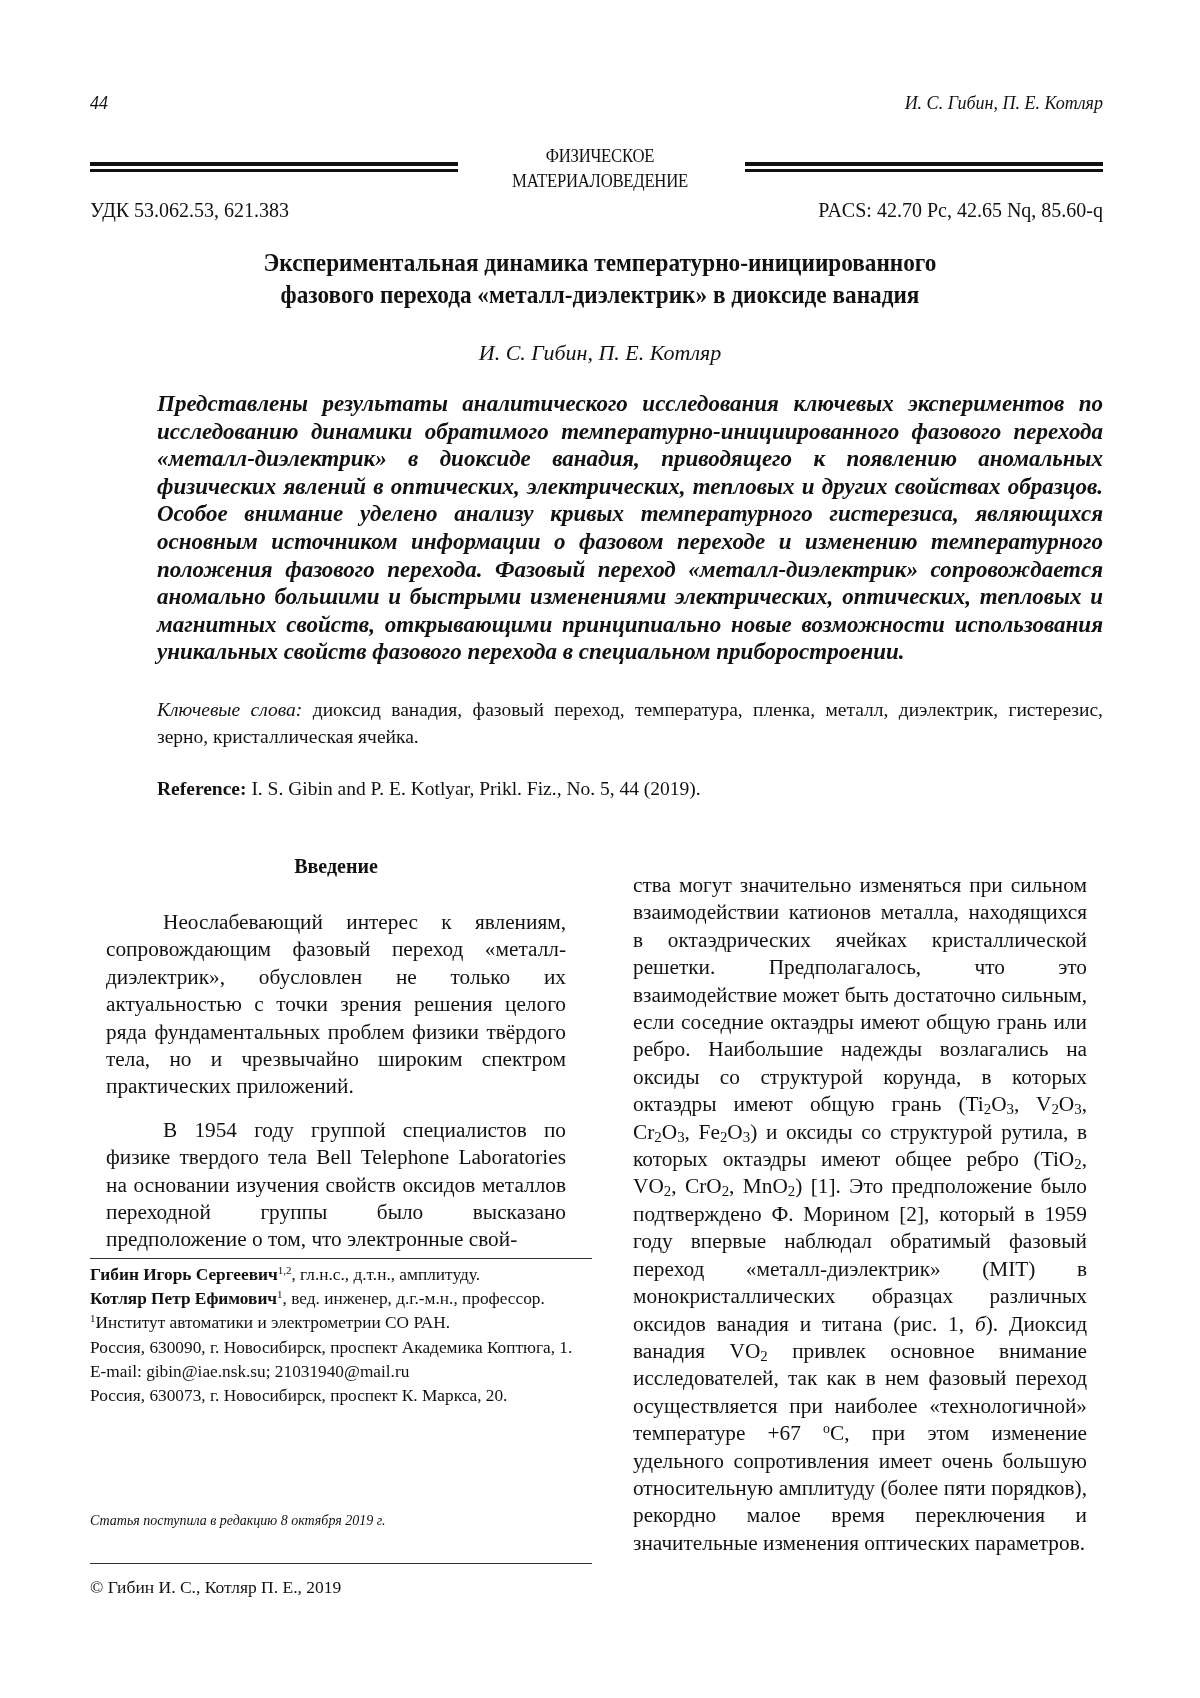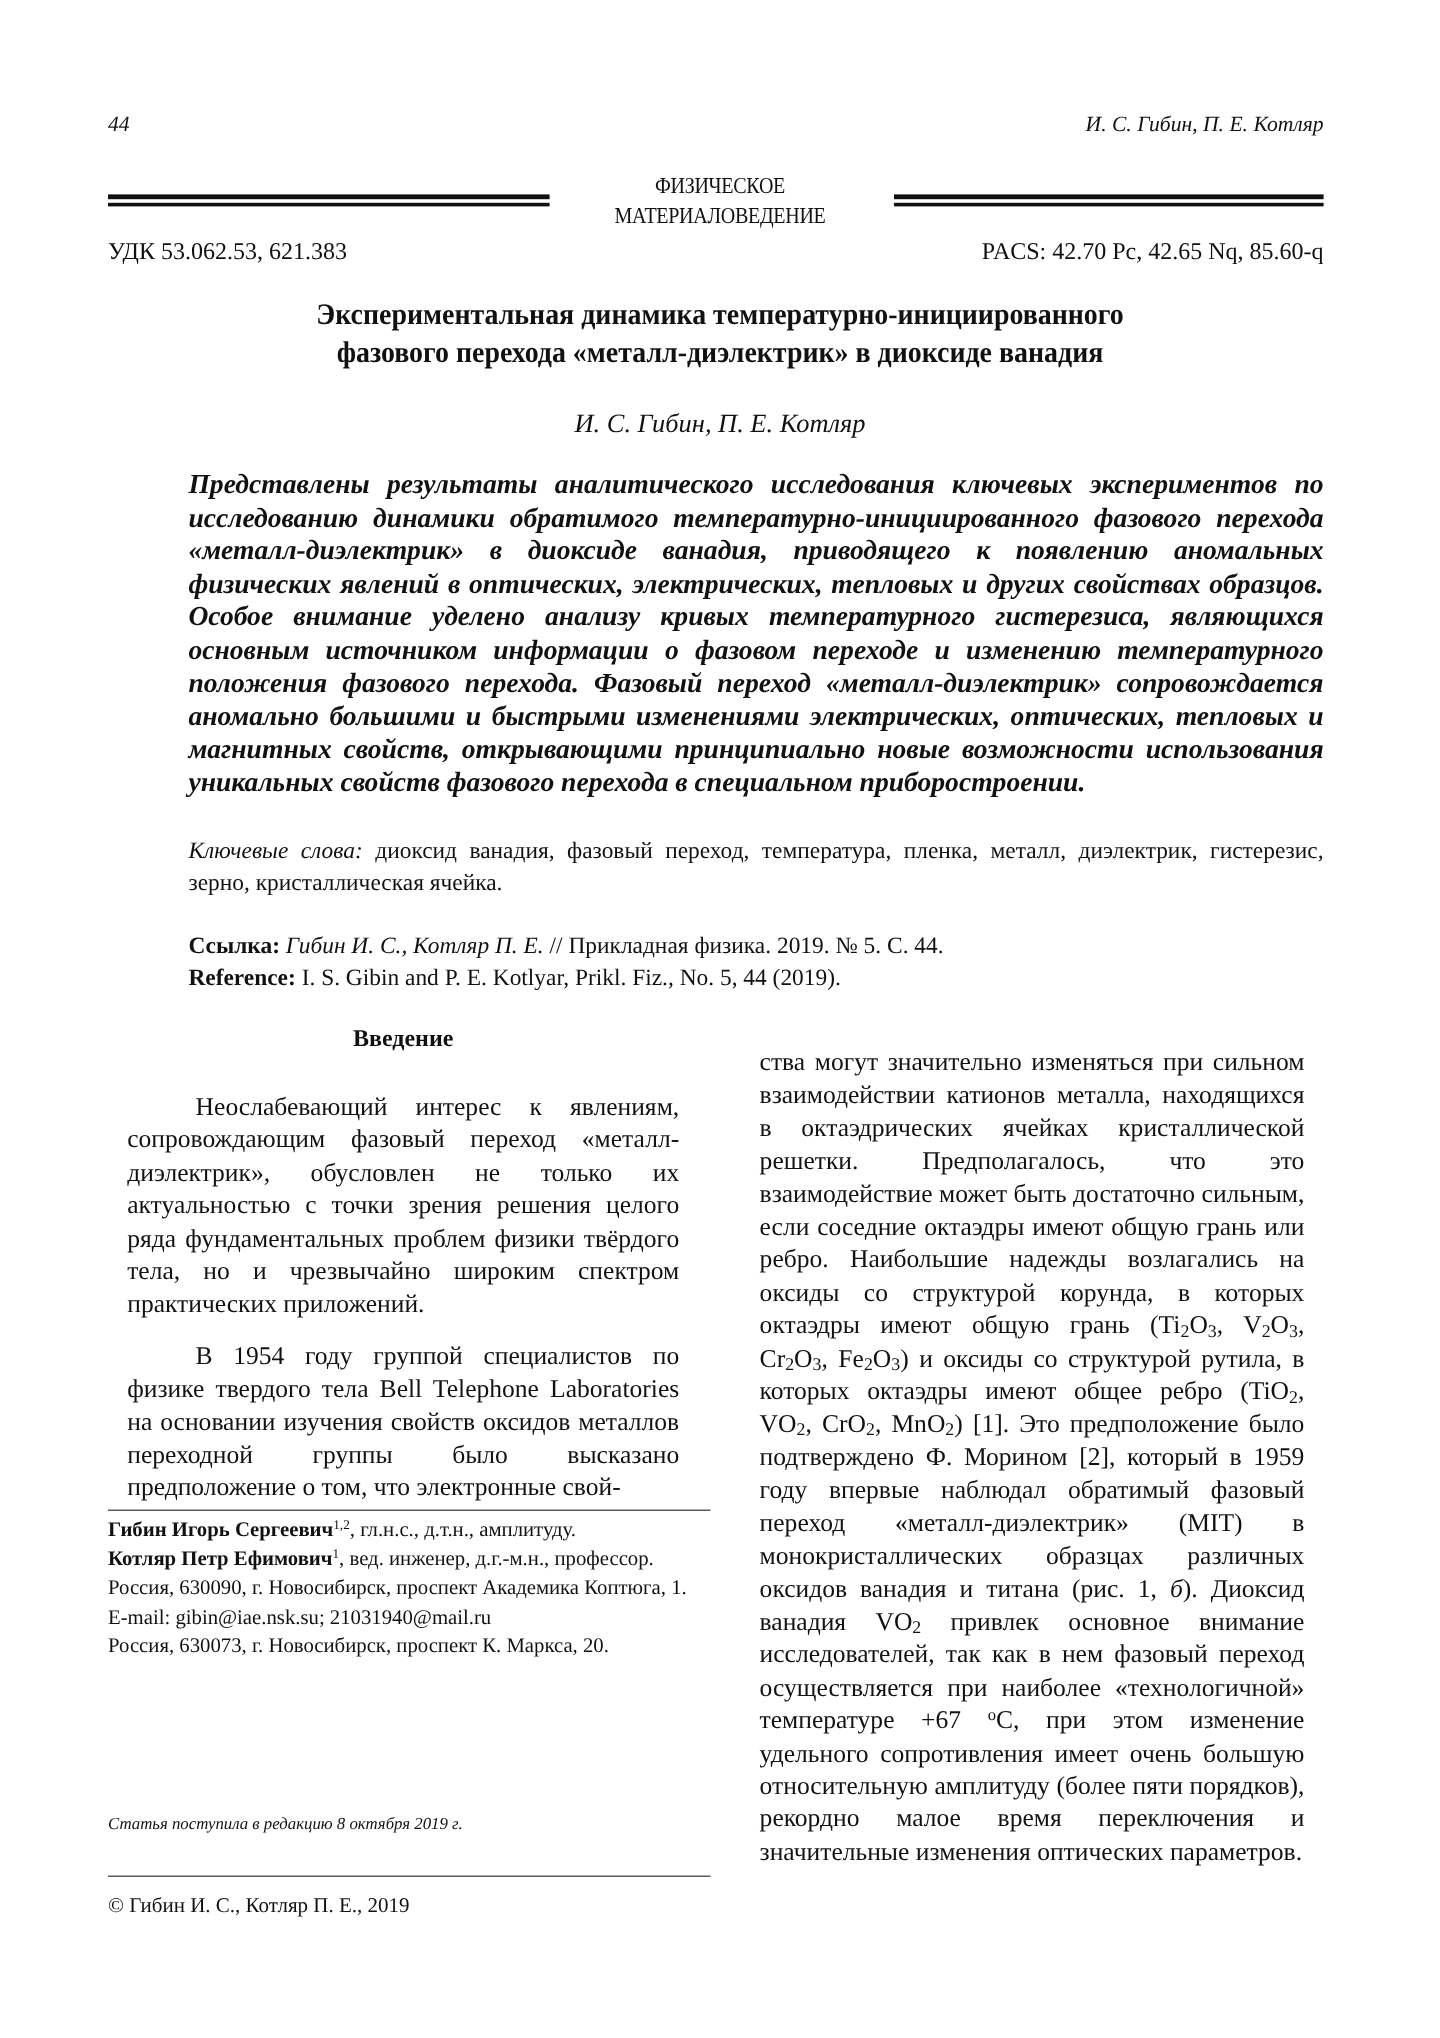--- a/index.html
+++ b/index.html
@@ -58,38 +58,38 @@
   <div>фазового перехода «металл-диэлектрик» в диоксиде ванадия</div>
 </div>
 
 <div class="abs authors">И. С. Гибин, П. Е. Котляр</div>
 
 <div class="abs abstract">Представлены результаты аналитического исследования ключевых экспериментов по исследованию динамики обратимого температурно-инициированного фазового перехода «металл-диэлектрик» в диоксиде ванадия, приводящего к появлению аномальных физических явлений в оптических, электрических, тепловых и других свойствах образцов. Особое внимание уделено анализу кривых температурного гистерезиса, являющихся основным источником информации о фазовом переходе и изменению температурного положения фазового перехода. Фазовый переход «металл-диэлектрик» сопровождается аномально большими и быстрыми изменениями электрических, оптических, тепловых и магнитных свойств, открывающими принципиально новые возможности использования уникальных свойств фазового перехода в специальном приборостроении.</div>
 
 <div class="abs keywords"><span class="kwlabel">Ключевые слова</span><span class="kwlabel">:</span> <span>диоксид ванадия, фазовый переход, температура, пленка, металл, диэлектрик, гистерезис, зерно, кристаллическая ячейка.</span></div>
 
 <div class="abs refs">
-  <div><b>Ссылка:</b> <i>Гибин И. С., Котляр П. Е.</i> <span>// Прикладная физика. 2019. № 5. С. 44.</span></div>
   <div><b>Reference:</b> <span>I. S. Gibin and P. E. Kotlyar, Prikl. Fiz., No. 5, 44 (2019).</span></div>
 </div>
 
 <div class="abs intro-head">Введение</div>
 
 <div class="abs col left-col">
   <p class="indent">Неослабевающий интерес к явлениям, сопровождающим фазовый переход «металл-диэлектрик», обусловлен не только их актуальностью с точки зрения решения целого ряда фундаментальных проблем физики твёрдого тела, но и чрезвычайно широким спектром практических приложений.</p>
   <p class="indent">В 1954 году группой специалистов по физике твердого тела Bell Telephone Laboratories на основании изучения свойств оксидов металлов переходной группы было высказано предположение о том, что электронные свой-</p>
 </div>
 
 <div class="abs col right-col">
   <p><span>ства могут значительно изменяться при сильном взаимодействии катионов металла, находящихся в октаэдрических ячейках кристаллической решетки. Предполагалось, что это взаимодействие может быть достаточно сильным, если соседние октаэдры имеют общую грань или ребро. Наибольшие надежды возлагались на оксиды со структурой корунда, в которых октаэдры имеют общую грань (</span>Ti<sub>2</sub>O<sub>3</sub>, V<sub>2</sub>O<sub>3</sub>, Cr<sub>2</sub>O<sub>3</sub>, Fe<sub>2</sub>O<sub>3</sub><span>) и оксиды со структурой рутила, в которых октаэдры имеют общее ребро (</span>TiO<sub>2</sub>, VO<sub>2</sub>, CrO<sub>2</sub>, MnO<sub>2</sub><span>) [1]. Это предположение было подтверждено Ф. Морином [2], который в 1959 году впервые наблюдал обратимый фазовый переход «металл-диэлектрик» (MIT) в монокристаллических образцах различных оксидов ванадия и титана (рис. 1, </span><i>б</i><span>). Диоксид ванадия VO</span><sub>2</sub><span> привлек основное внимание исследователей, так как в нем фазовый переход осуществляется при наиболее «технологичной» температуре +67 </span><sup class="deg">o</sup><span>C, при этом изменение удельного сопротивления имеет очень большую относительную амплитуду (более пяти порядков), рекордно малое время переключения и значительные изменения оптических параметров.</span></p>
 </div>
 
 <div class="abs fn-rule" style="top:1258px;"></div>
 <div class="abs footnotes">
   <p><b>Гибин Игорь Сергеевич</b><sup>1,2</sup><span>, гл.н.с., д.т.н., амплитуду.</span></p>
   <p><b>Котляр Петр Ефимович</b><sup>1</sup><span>, вед. инженер, д.г.-м.н., профессор.</span></p>
+  <p><sup>1</sup><span>Институт автоматики и электрометрии СО РАН.</span></p>
   <p>Россия, 630090, г. Новосибирск, проспект Академика Коптюга, 1.</p>
   <p>E-mail: gibin@iae.nsk.su; 21031940@mail.ru</p>
   <p>Россия, 630073, г. Новосибирск, проспект К. Маркса, 20.</p>
 </div>
 <div class="abs received">Статья поступила в редакцию 8 октября 2019 г.</div>
 <div class="abs fn-rule" style="top:1563px;"></div>
 <div class="abs copyright">© Гибин И. С., Котляр П. Е., 2019</div>
 
 </body></html>

